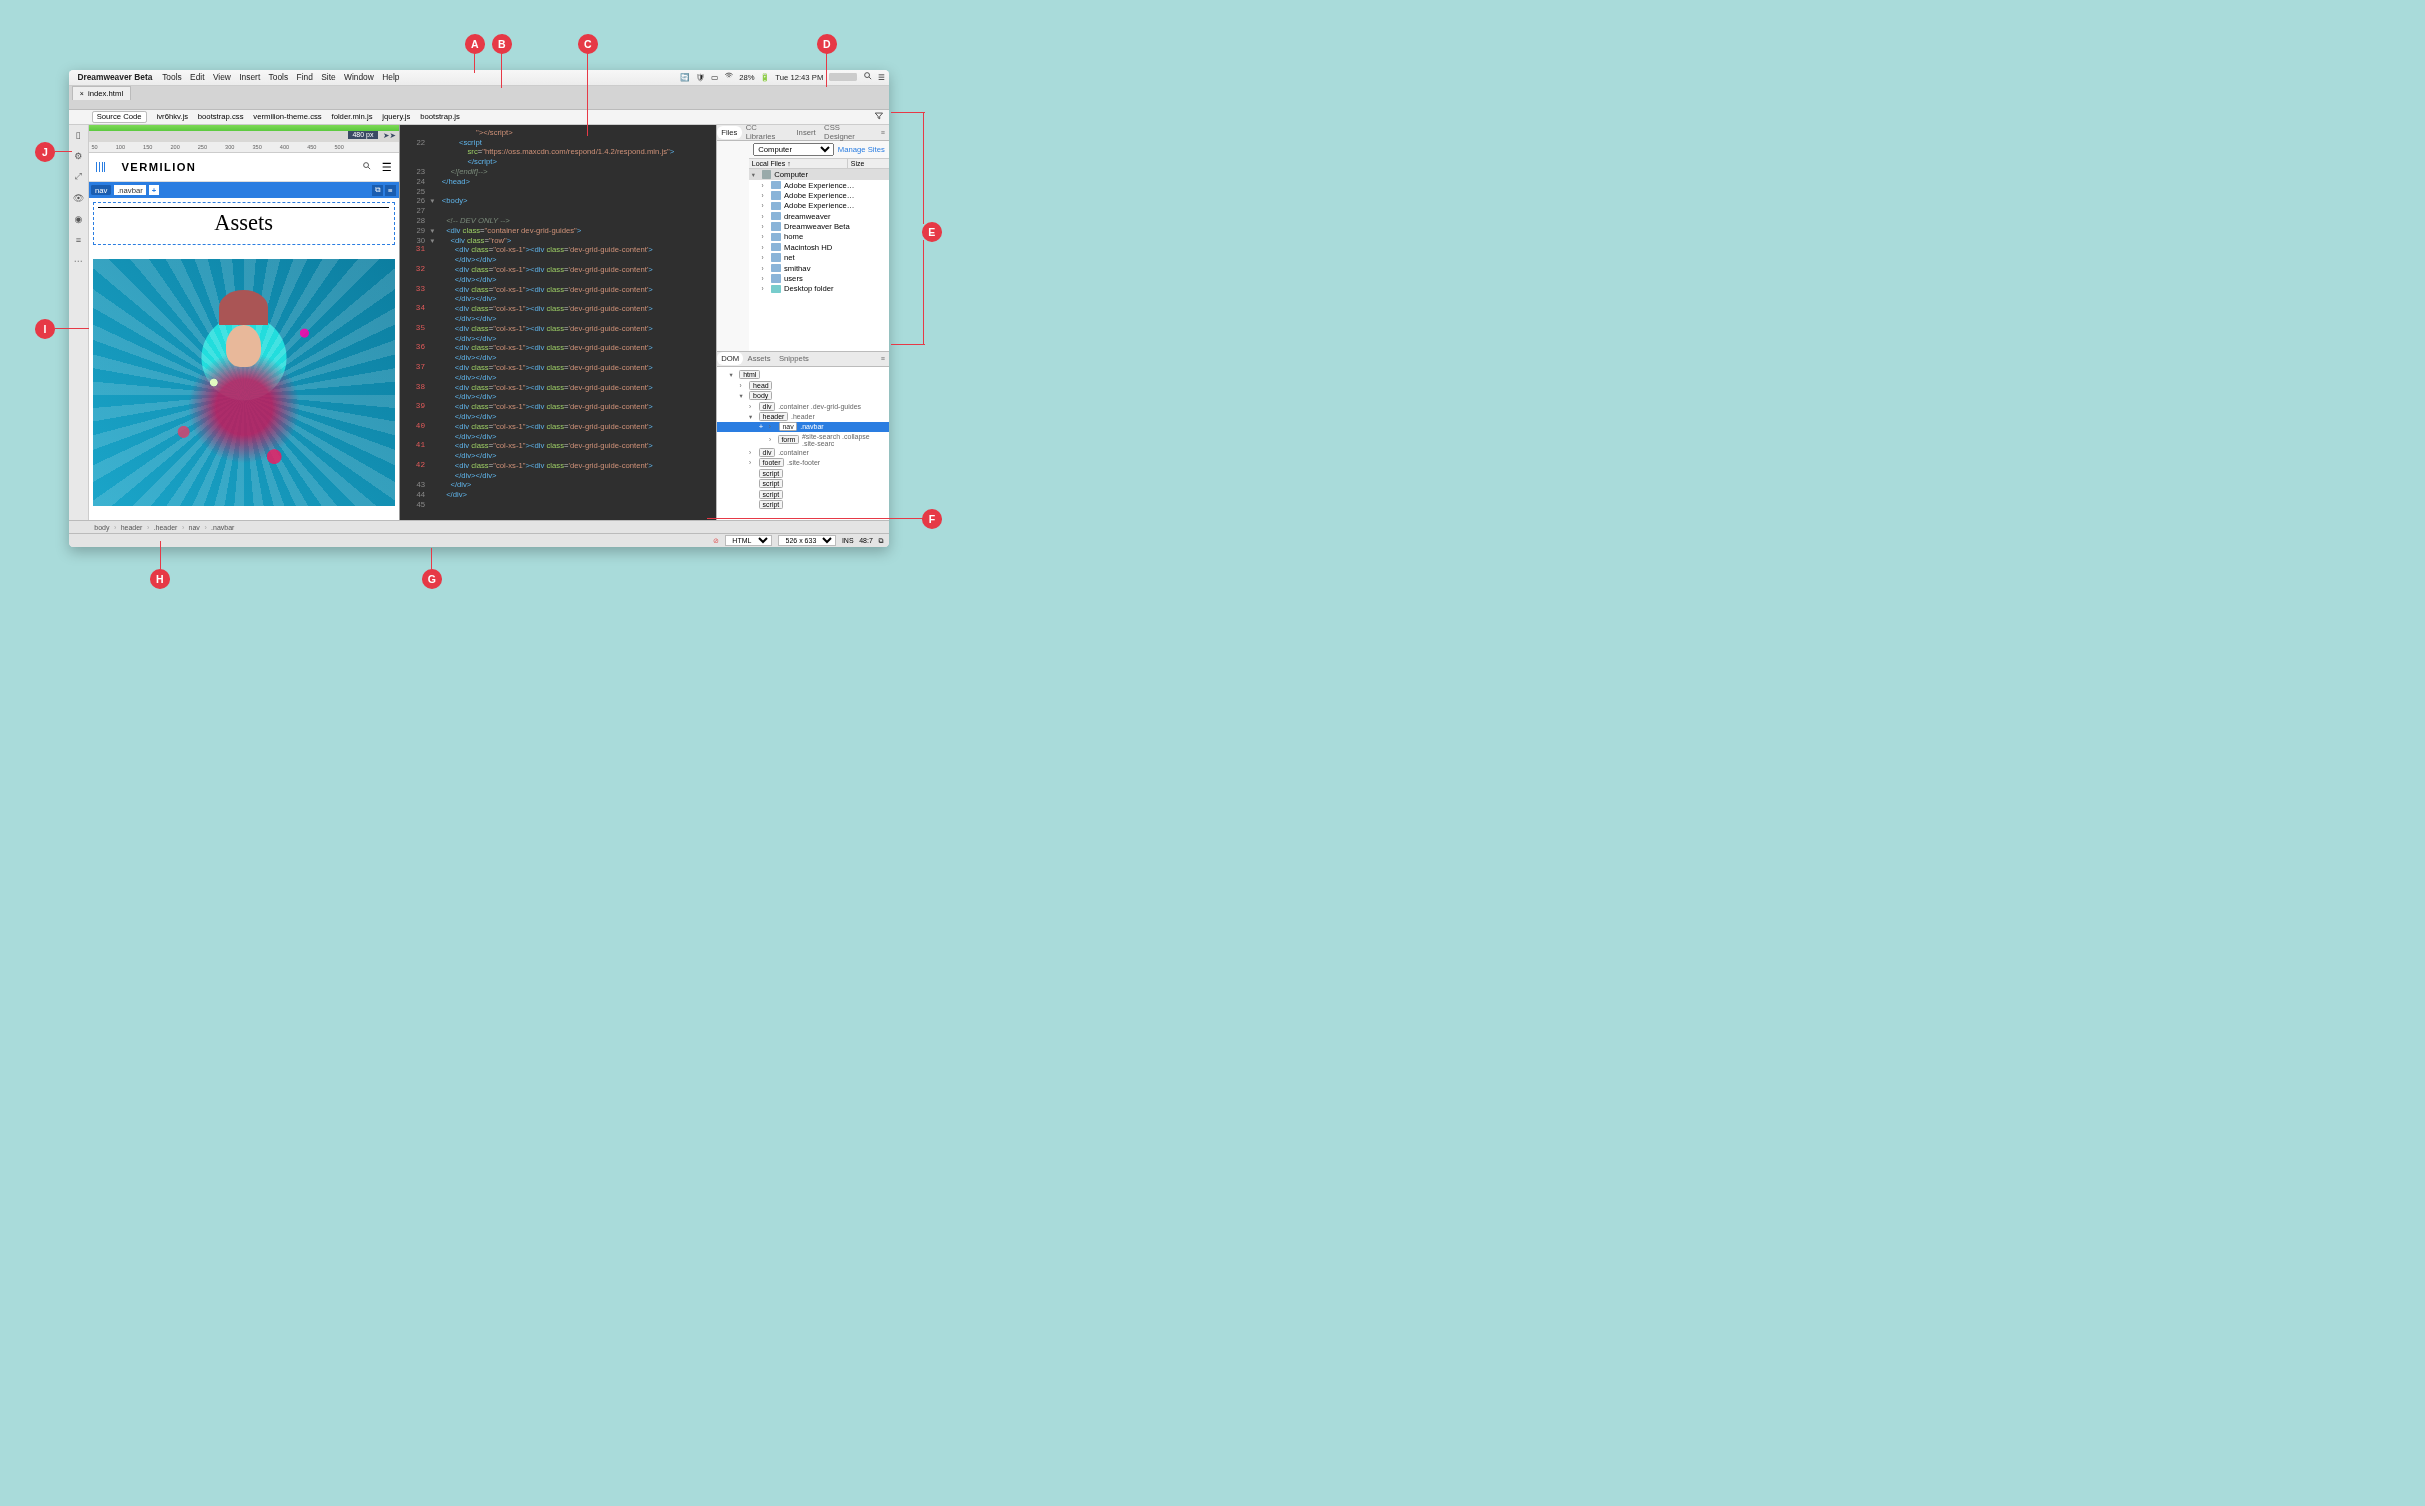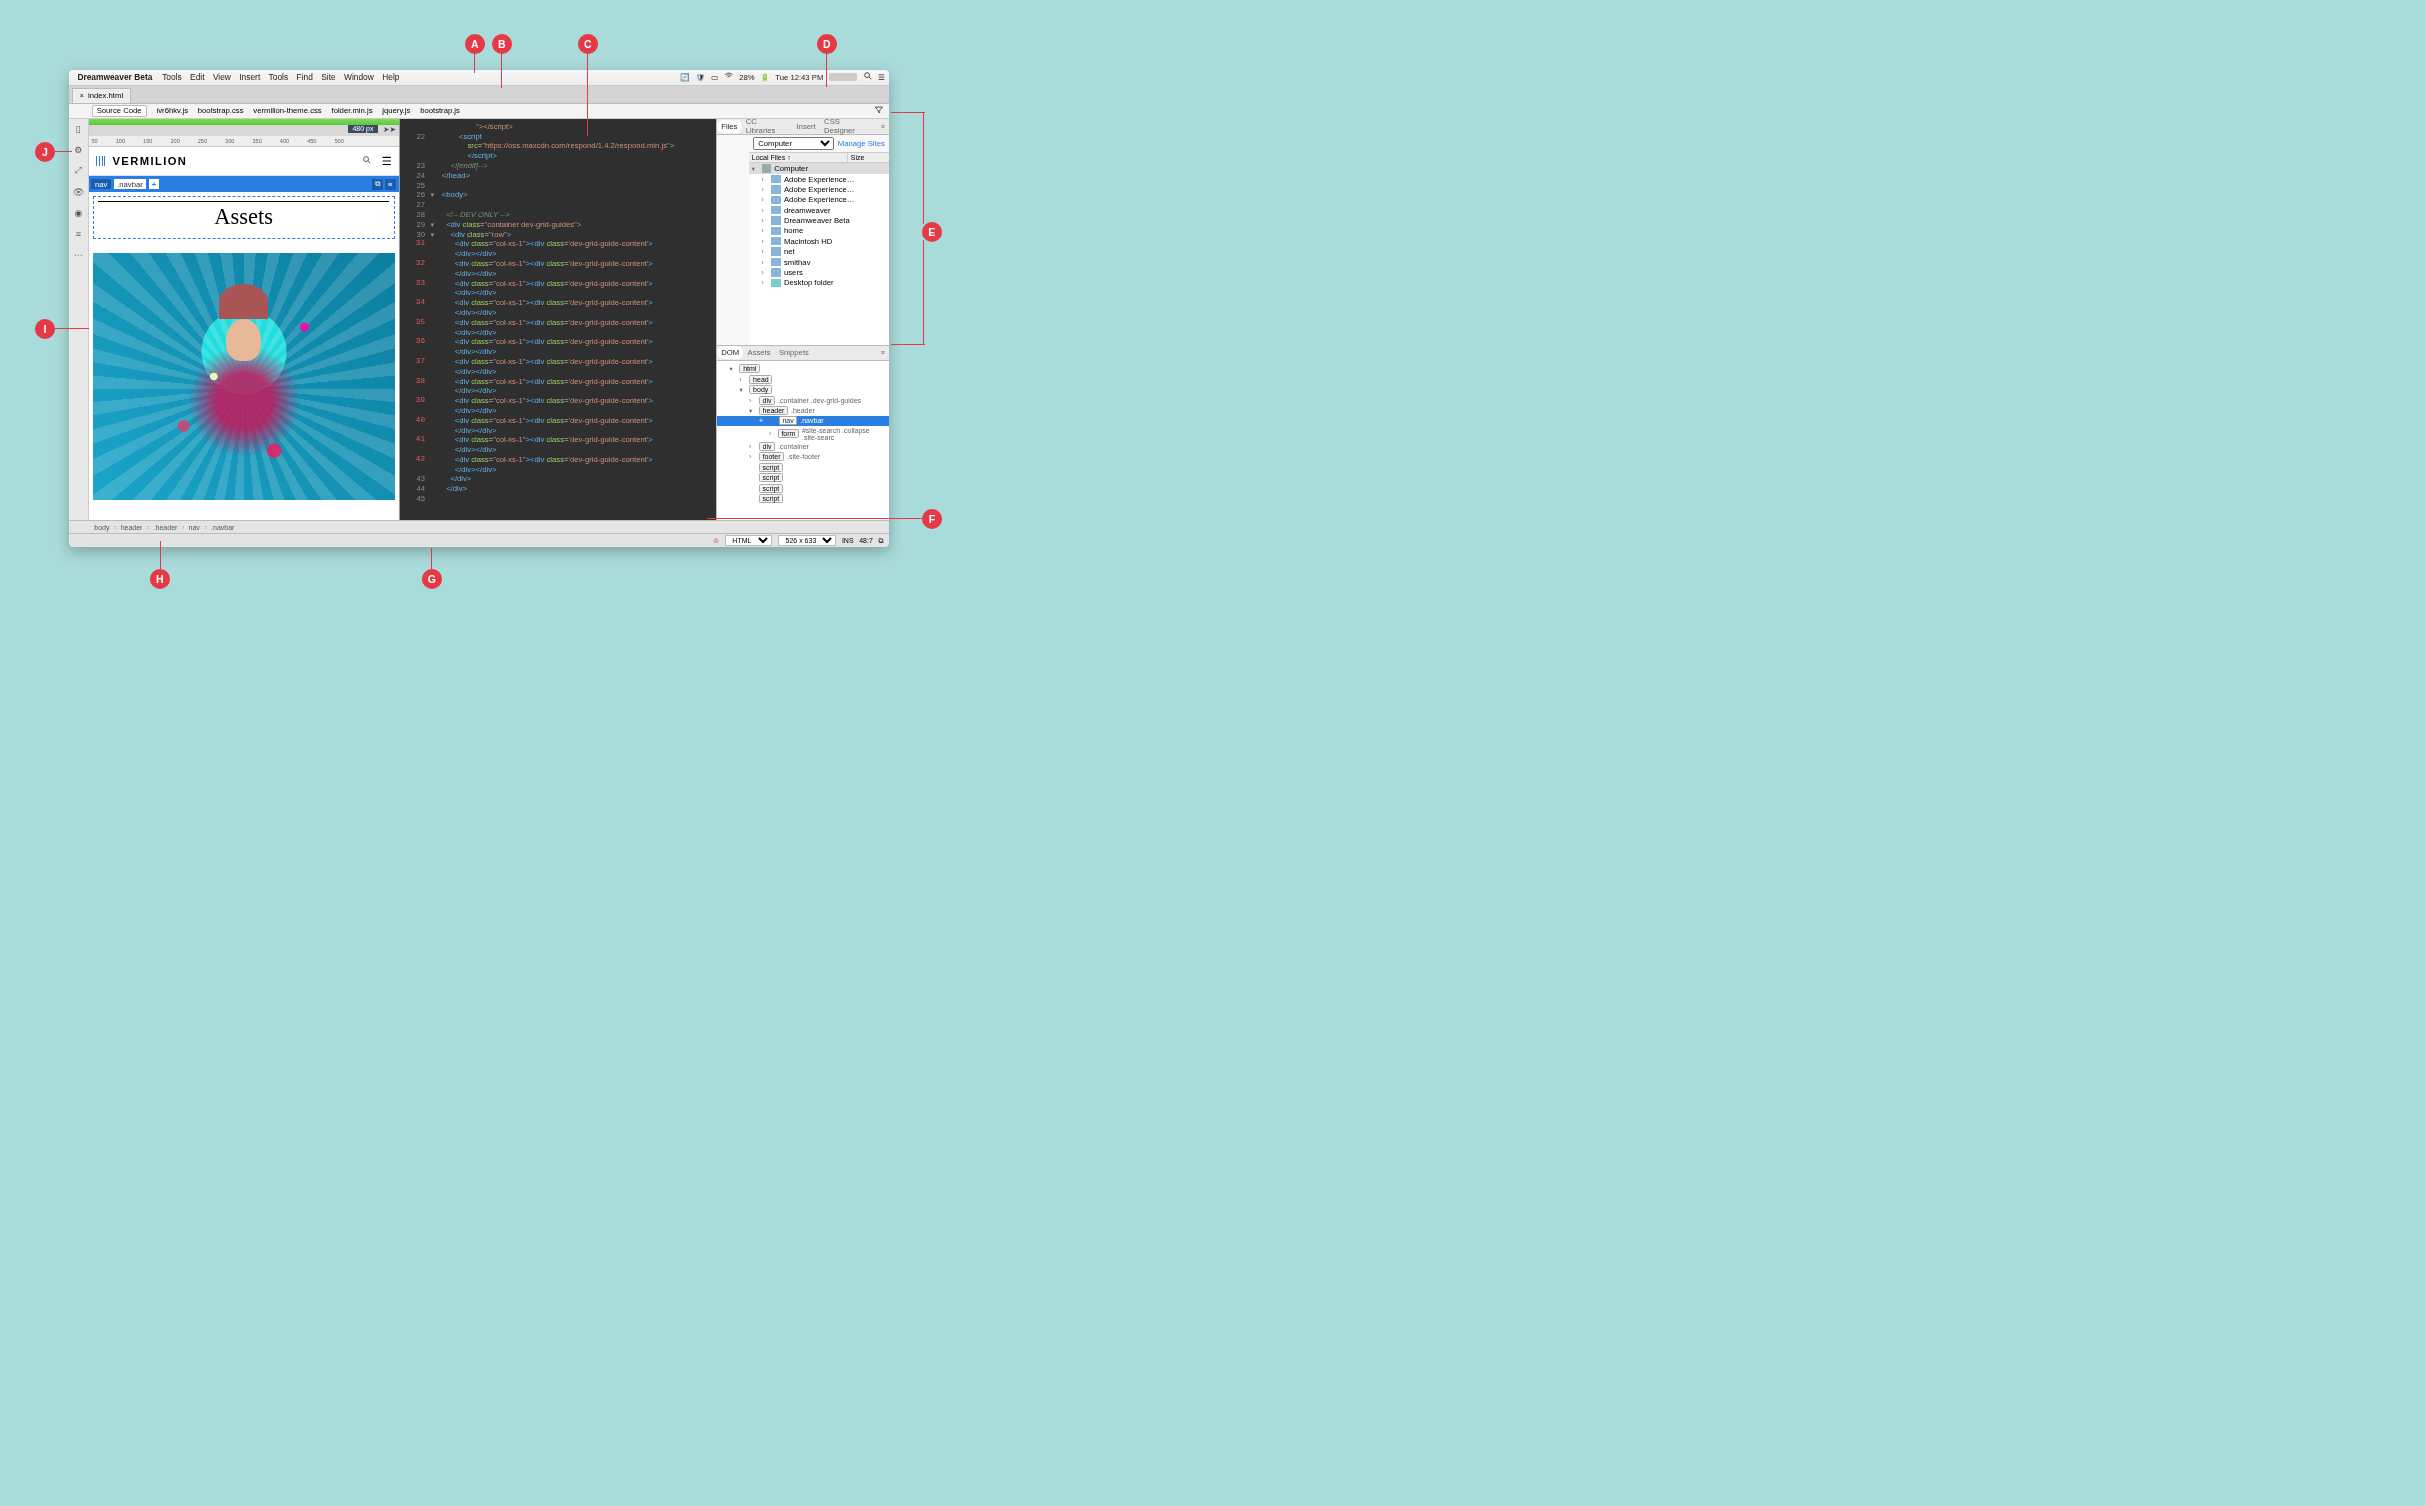--- a/index.html
+++ b/index.html
@@ -20,21 +20,21 @@
 
 
 .doctoolbar { height: 19.7px; background: #e8e8e8; display: flex; align-items: center; position: relative; border-bottom: 0.7px solid #c8c8c8; }
 .traffic { display: flex; gap: 4.2px; margin-left: 7px; }
 .traffic .dot { width: 8.4px; height: 8.4px; border-radius: 50%; }
 .traffic .r { background: #ff5f57; } .traffic .y { background: #febc2e; } .traffic .g { background: #28c840; }
 .viewmodes { position: absolute; left: 50%; transform: translateX(-50%); display: flex; gap: 11.2px; font-size: 8.4px; }
 .viewmodes span[data-active="true"] { color: #2a7de1; }
 .wspace { margin-left: auto; margin-right: 5.6px; display: flex; align-items: center; gap: 7px; font-size: 8.4px; }
 
-.tabbar { height: 18px; background: #d4d4d4; display: flex; align-items: flex-end; font-size: 7.7px; border-bottom: 0.7px solid #bbb; }
+.tabbar { height: 24px; background: #d4d4d4; display: flex; align-items: flex-start; font-size: 7.7px; border-bottom: 0.7px solid #bbb; }
 .filetab { background: #eee; padding: 2.1px 7px; border: 0.7px solid #bbb; border-bottom: none; margin-left: 2.8px; display: flex; align-items: center; gap: 4.2px; }
 .filetab .close { font-size: 7px; }
 
 .relbar { height: 15.5px; background: #f4f4f4; display: flex; align-items: center; font-size: 7.7px; padding-left: 22.5px; border-bottom: 0.7px solid #ccc; gap: 9.8px; }
 .relbar .srcbtn { border: 0.7px solid #bbb; background: #fff; padding: 0.7px 4.2px; border-radius: 2.1px; }
 .relbar .filt { margin-left: auto; margin-right: 5.6px; }
 
 .workrow { flex: 1; display: flex; min-height: 0; }
 
 
@@ -43,21 +43,21 @@
 
 
 .liveview { width: 311px; background: #fff; display: flex; flex-direction: column; border-right: 0.7px solid #999; position: relative; }
 .greenbar { height: 5.6px; background: linear-gradient(#7ed957,#5cc93e); }
 .sizeind { height: 11.2px; background: #d9d8d6; position: relative; font-size: 7px; }
 .sizeind .lbl { position: absolute; right: 21px; background: #3a4a63; color: #fff; padding: 0.7px 4.2px; font-size: 7px; }
 .sizeind .arrow { position: absolute; right: 2.8px; top: 0.7px; color: #3a4a63; font-size: 7.7px; }
 .ruler { height: 11.2px; background: #eee; border-bottom: 0.7px solid #ccc; font-size: 5.6px; color: #666; display: flex; align-items: center; padding-left: 2.8px; overflow: hidden; white-space: nowrap; }
 .ruler span { margin-right: 18px; }
 .sitehdr { height: 29.5px; border-bottom: 0.7px solid #ddd; display: flex; align-items: center; padding: 0 7px; }
-.sitehdr .logo { font-weight: bold; letter-spacing: 1.4px; font-size: 11.2px; font-family: Georgia, serif; display:flex; align-items:center; gap:7px;}
+.sitehdr .logo { font-weight: bold; letter-spacing: 1.4px; font-size: 11.2px; font-family: Georgia, serif; display:flex; align-items:center; gap:16px;}
 .sitehdr .logo .bars { display:inline-block; width:9.8px; height:9.8px; background: repeating-linear-gradient(90deg,#2a7de1 0 1.4px, transparent 1.4px 2.8px); }
 .sitehdr .right { margin-left: auto; display: flex; gap: 9.8px; font-size: 11.2px; }
 .selbar { height: 15.5px; background: #2a7de1; color: #fff; display: flex; align-items: center; font-size: 7.7px; padding: 0 2.8px; gap: 2.8px; }
 .selbar .tag { background: #1a5db0; padding: 0.7px 3.5px; border-radius: 1.4px; }
 .selbar .cls { background: #fff; color: #333; padding: 0.7px 3.5px; }
 .selbar .plus { background: #fff; color: #2a7de1; width: 9.8px; height: 9.8px; display:flex; align-items:center; justify-content:center; font-weight:bold; }
 .selbar .sbr { margin-left: auto; display: flex; gap: 1.4px; }
 .selbar .sbr span { background: #1a5db0; width: 11.2px; height: 11.2px; display:flex; align-items:center; justify-content:center; }
 .dashedbox { margin: 4.2px; border: 0.7px dashed #2a7de1; padding: 2.8px 4.2px; }
 .fashion { text-align: center; font-family: Georgia, serif; font-size: 22.5px; padding: 1.4px 0 5.6px; border-top:1.4px solid #000; margin-top:1.4px; display:block; }

